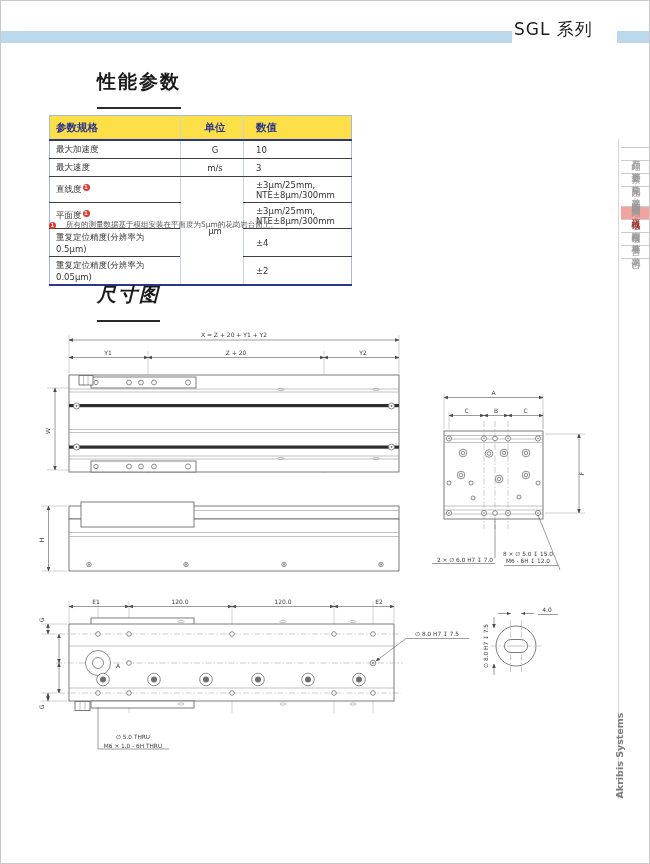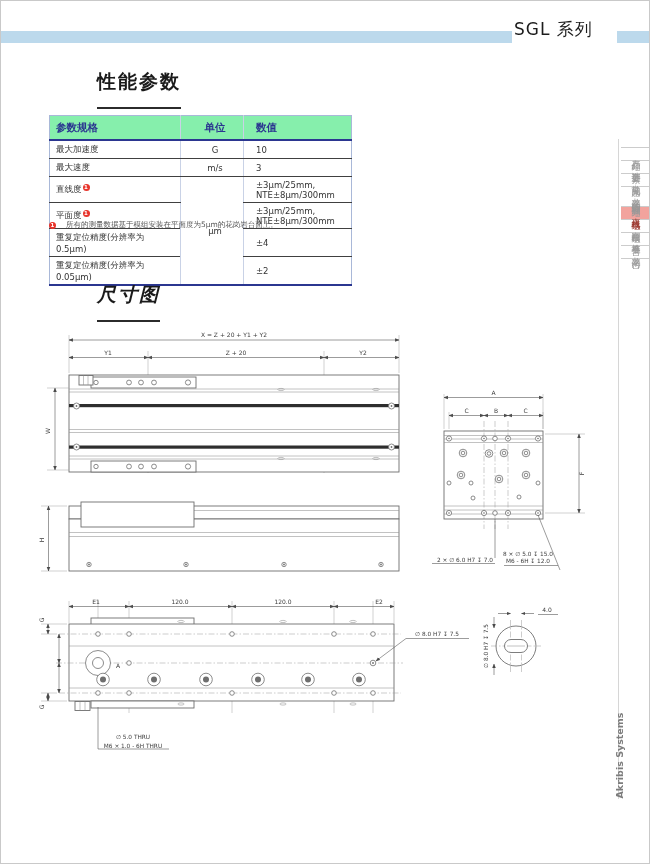--- a/index.html
+++ b/index.html
@@ -14,21 +14,21 @@
   .accent-bar.right { left:616px; width:34px; }
   .page-title { position:absolute; left:513px; top:17px; font-size:17px; color:#1c1c1c; letter-spacing:1px; white-space:nowrap; }
   
   .sec-head { position:absolute; left:48px; font-size:19px; font-weight:bold; color:#1a1a1a;
               letter-spacing:2px; border-bottom:2px solid #2b2b2b; padding-bottom:12px;margin-left:48px; }
   .sec-head.perf { top:68px; }
   .sec-head.dims { top:281px;font-style:italic; }
   
   .spec-table { position:absolute; left:48px; top:114px; width:303px; border-collapse:collapse;
                 font-size:8.5px; color:#333; border:1px solid #a9b8d8; border-bottom:2px solid #2b3690; }
-  .spec-table th { background:#86efac; color:#2b3690; font-size:10.5px; text-align:left;
+  .spec-table th { background:#fde047; color:#2b3690; font-size:10.5px; text-align:left;
                    padding:5px 6px 4px 6px; border-bottom:2px solid #2b3690; font-weight:bold; }
   .spec-table td { border-bottom:1px solid #404040; padding:2.5px 6px;margin-top:28px; }
   .spec-table td.c, .spec-table th.c { text-align:center; }
   .spec-table td+td, .spec-table th+th { border-left:1px solid #c9d2e6;padding-left:12px; }
   .sup-badge { display:inline-block; width:7px; height:7px; background:#e8352c; color:#fff;
                border-radius:50%; font-size:5.5px; line-height:7px; text-align:center;
                vertical-align:3px; margin-left:1px; font-weight:bold; }
   .footnote { position:absolute; left:48px; top:219px; font-size:7.5px; color:#555;
               display:flex; align-items:center; gap:10px; }
   .footnote .sup-badge { vertical-align:0; margin-left:0; }

